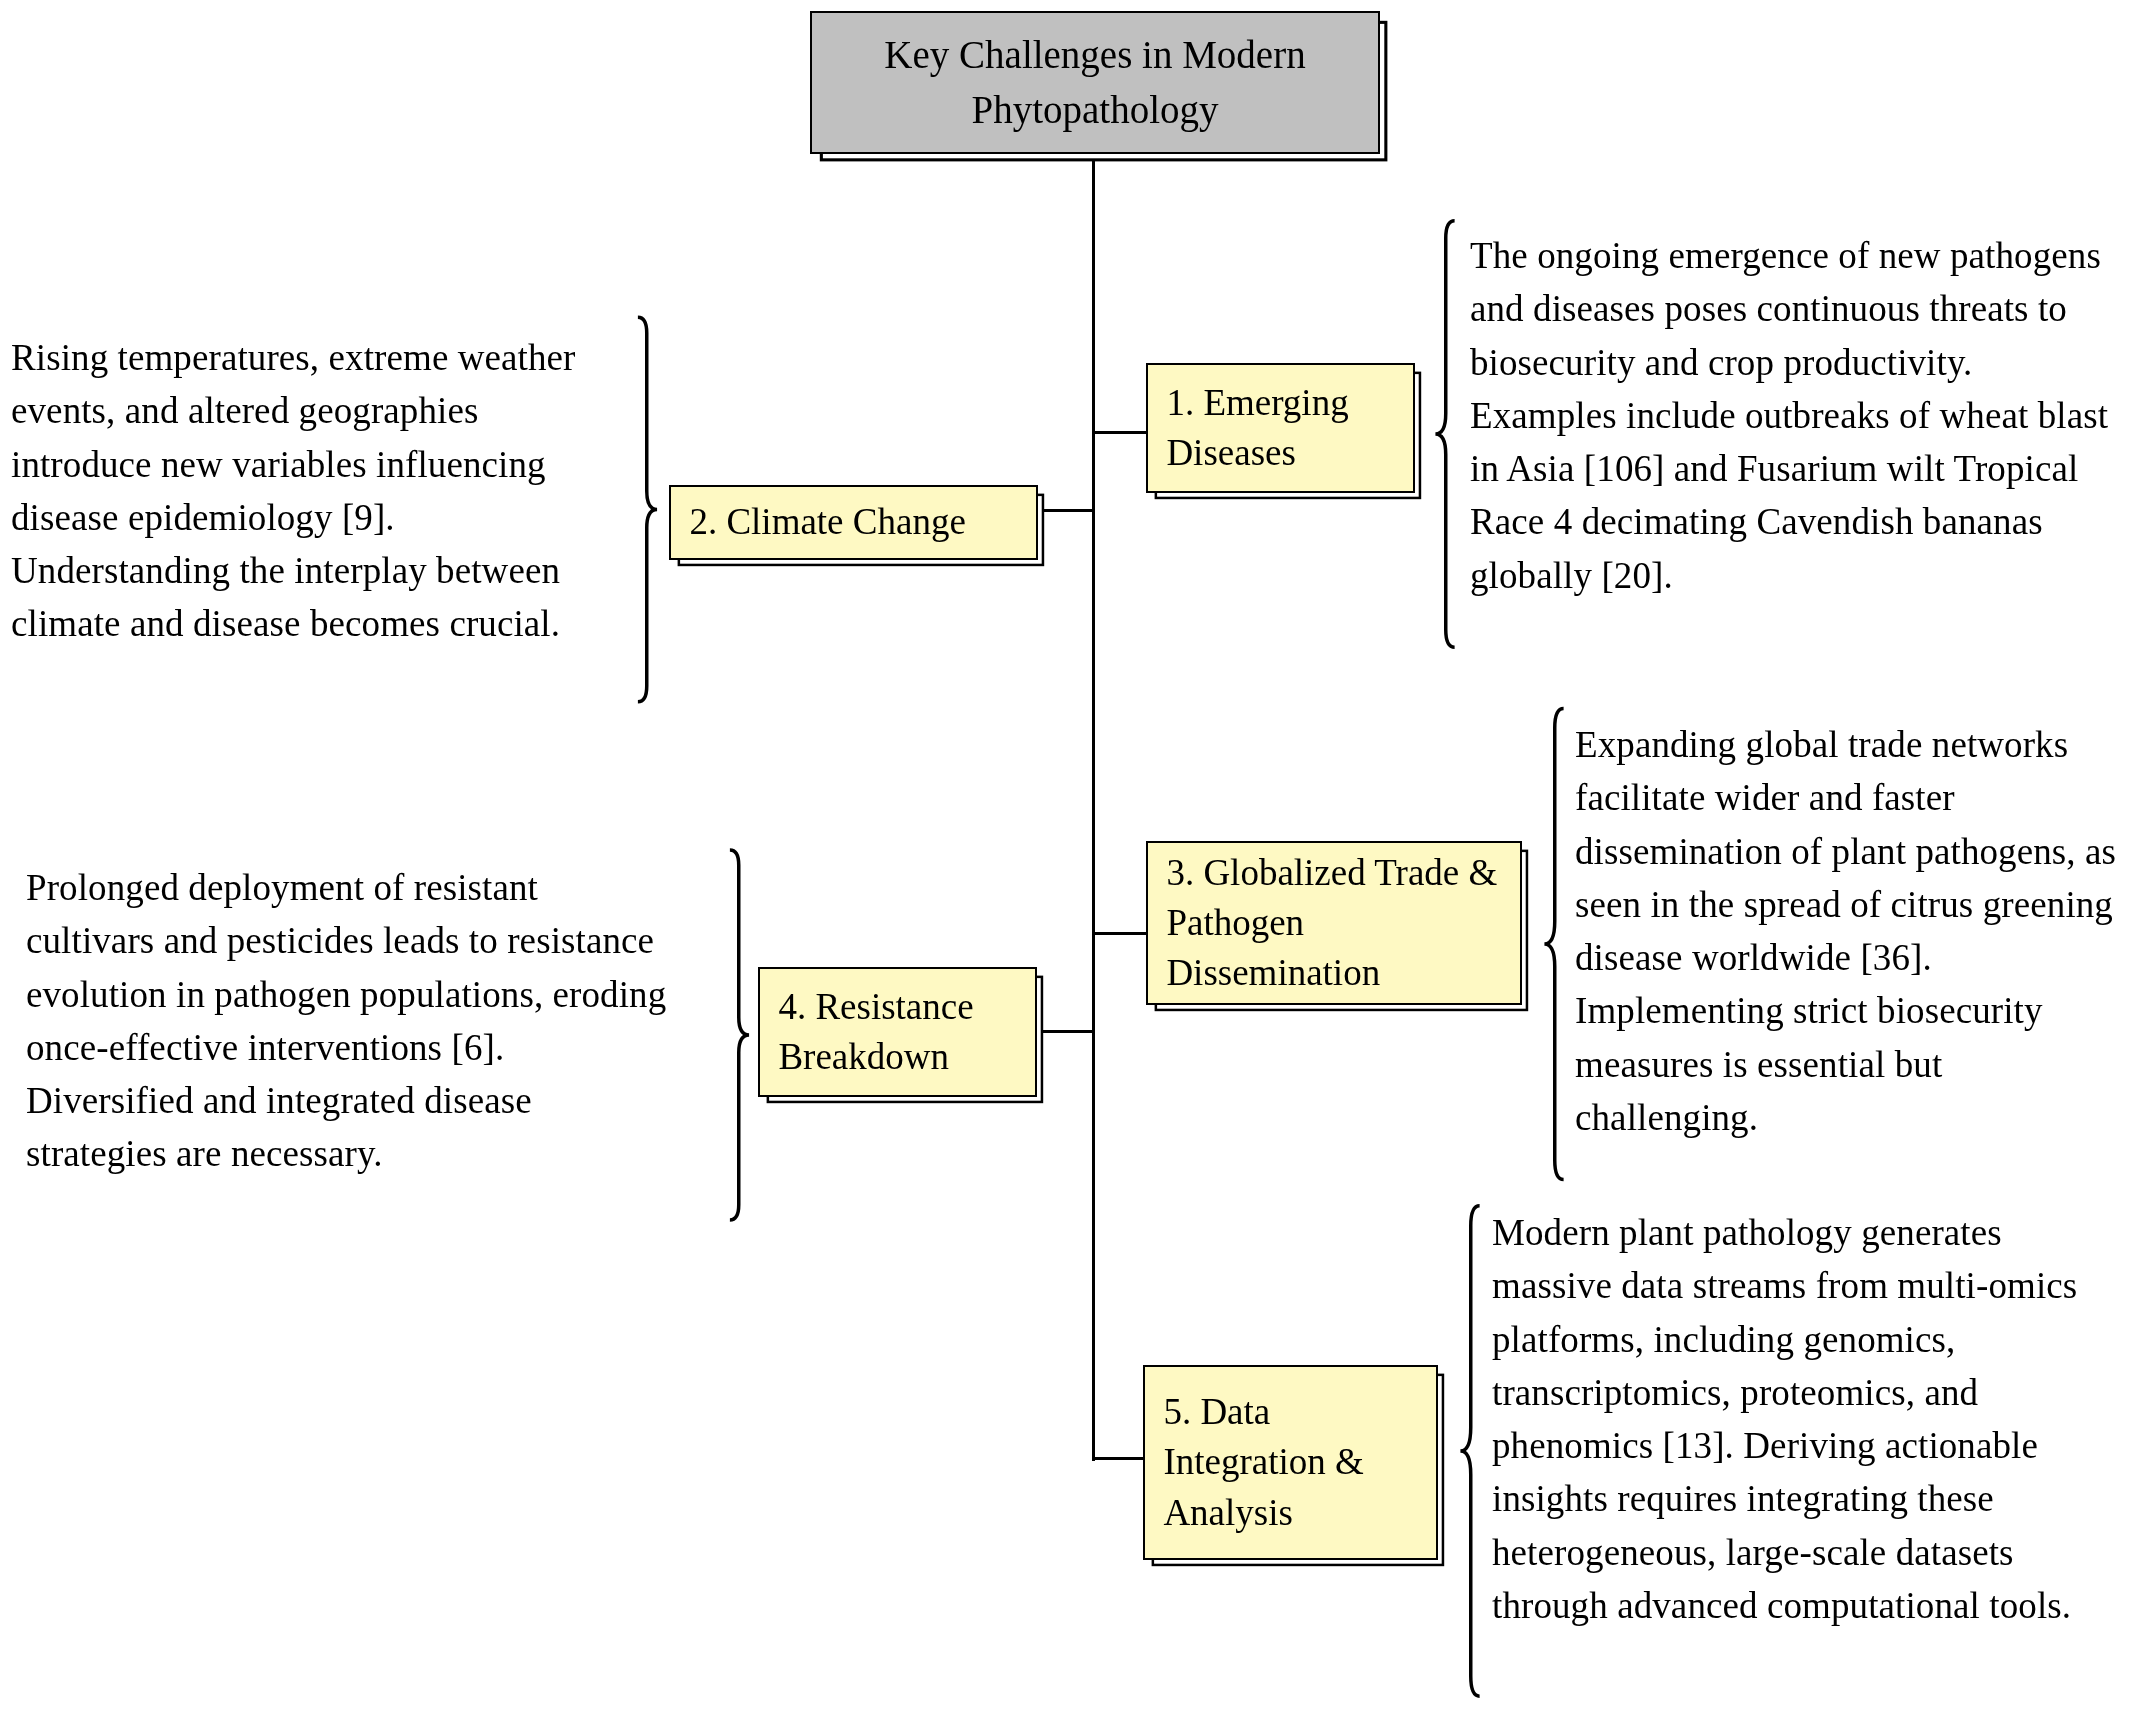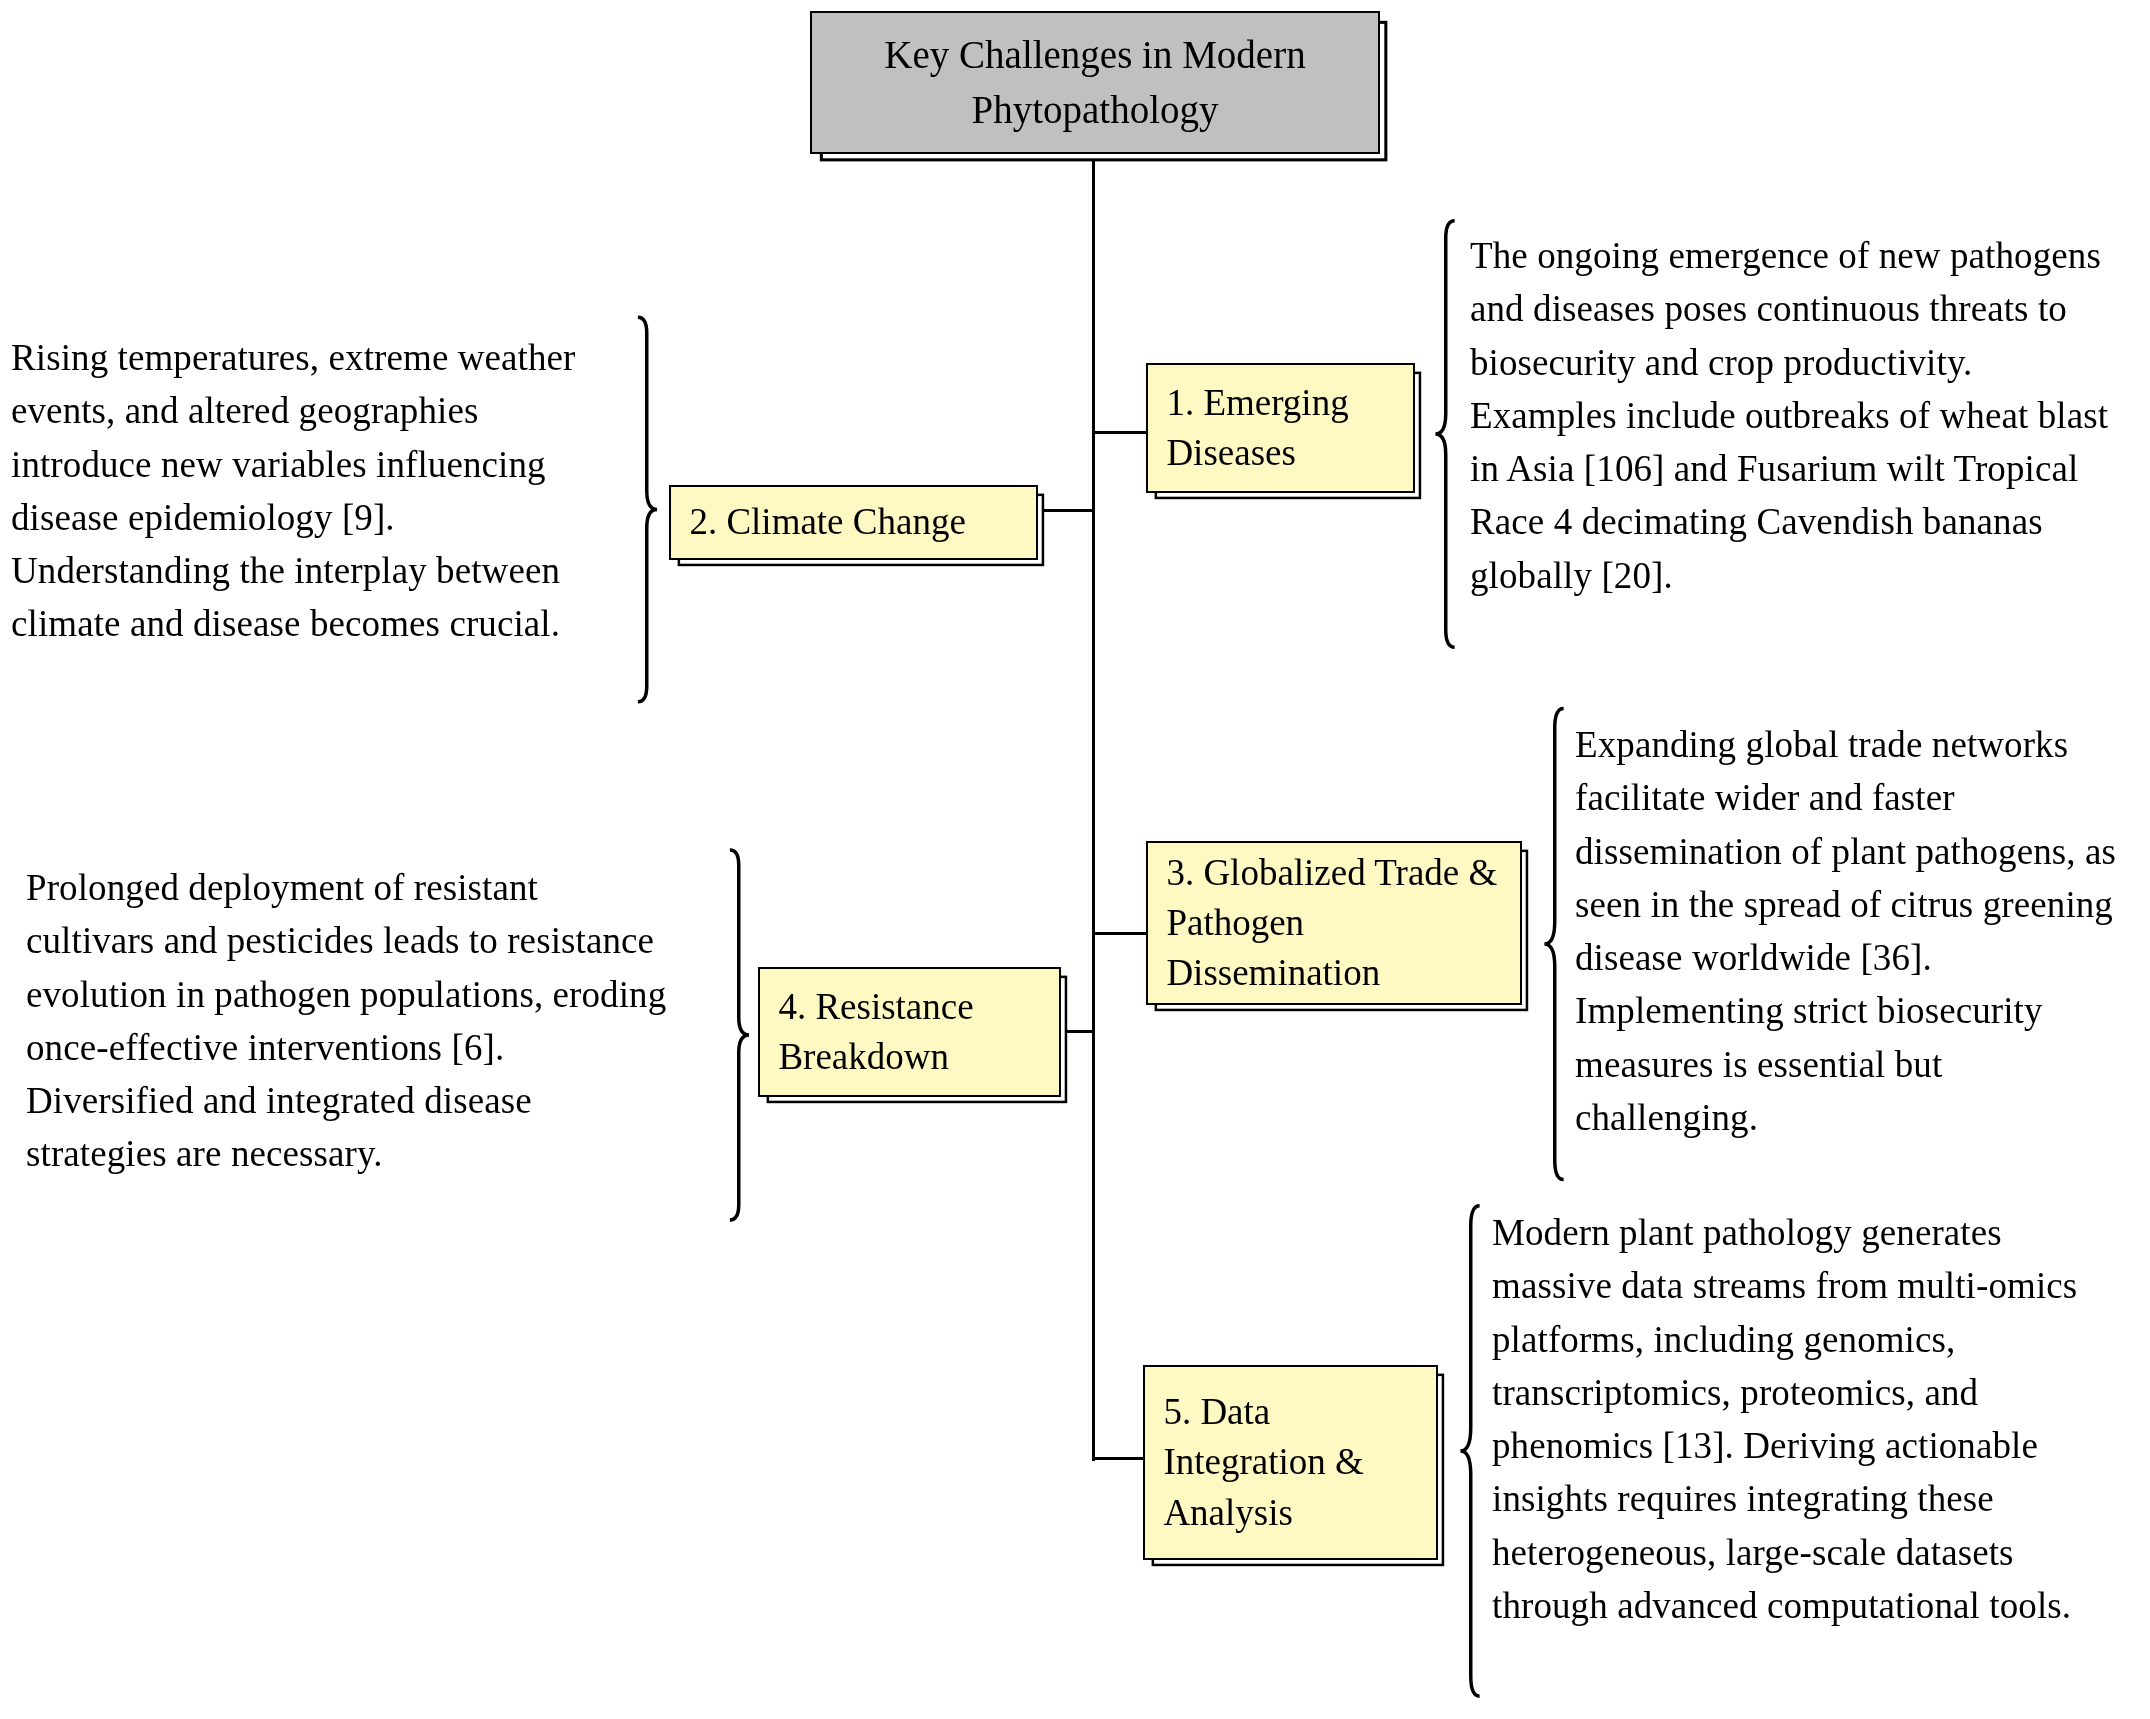--- a/index.html
+++ b/index.html
@@ -81,21 +81,21 @@
   <div class="node-box" style="left:1146px;top:841px;width:376px;height:164px;">
     <span>3. Globalized Trade &amp; Pathogen Dissemination</span>
   </div>
   <div class="brace" style="left:1540px;top:702px;width:29.5px;height:484px;">
     <svg viewBox="0 0 40 300" preserveAspectRatio="none">
       <path d="M32 4 Q20 4 20 16 L20 136 Q20 150 6 150 Q20 150 20 164 L20 284 Q20 296 32 296" fill="none" stroke="#000000" stroke-width="3.5" vector-effect="non-scaling-stroke"></path>
     </svg>
   </div>
   <div class="desc" style="left:1575px;top:718px;width:553px;">Expanding global trade networks facilitate wider and faster dissemination of plant pathogens, as seen in the spread of citrus greening disease worldwide [36]. Implementing strict biosecurity measures is essential but challenging.</div>
 
-  <div class="node-box" style="left:758px;top:967px;width:303px;height:130px;">
+  <div class="node-box" style="left:758px;top:967px;width:279px;height:130px;">
     <span>4. Resistance Breakdown</span>
   </div>
   <div class="brace" style="left:724px;top:845px;width:29.5px;height:380px;">
     <svg viewBox="0 0 40 300" preserveAspectRatio="none">
       <path d="M8 4 Q20 4 20 16 L20 136 Q20 150 34 150 Q20 150 20 164 L20 284 Q20 296 8 296" fill="none" stroke="#000000" stroke-width="3.5" vector-effect="non-scaling-stroke"></path>
     </svg>
   </div>
   <div class="desc" style="left:26px;top:861px;width:643px;">Prolonged deployment of resistant cultivars and pesticides leads to resistance evolution in pathogen populations, eroding once-effective interventions [6]. Diversified and integrated disease strategies are necessary.</div>
 
   <div class="node-box" style="left:1143px;top:1365px;width:295px;height:195px;">

